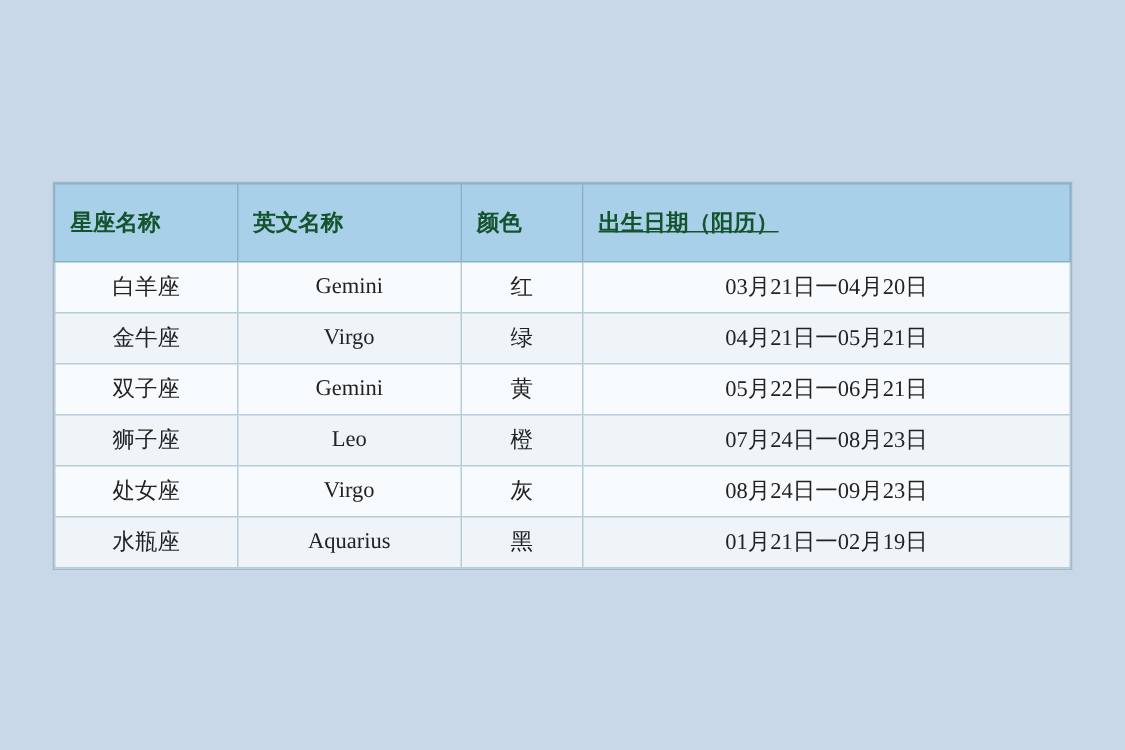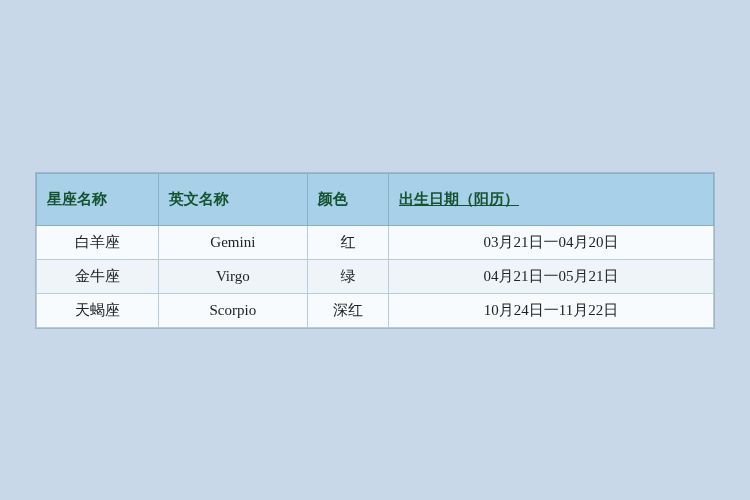--- a/index.html
+++ b/index.html
@@ -83,20 +83,38 @@
           <td>红</td>
           <td>03月21日一04月20日</td>
         </tr>
         <tr>
           <td>金牛座</td>
           <td>Virgo</td>
           <td>绿</td>
           <td>04月21日一05月21日</td>
         </tr>
         <tr>
-          <td>天蝎座</td>
-          <td>Scorpio</td>
-          <td>深红</td>
-          <td>10月24日一11月22日</td>
+          <td>双子座</td>
+          <td>Gemini</td>
+          <td>黄</td>
+          <td>05月22日一06月21日</td>
+        </tr>
+        <tr>
+          <td>狮子座</td>
+          <td>Leo</td>
+          <td>橙</td>
+          <td>07月24日一08月23日</td>
+        </tr>
+        <tr>
+          <td>处女座</td>
+          <td>Virgo</td>
+          <td>灰</td>
+          <td>08月24日一09月23日</td>
+        </tr>
+        <tr>
+          <td>水瓶座</td>
+          <td>Aquarius</td>
+          <td>黑</td>
+          <td>01月21日一02月19日</td>
         </tr>
       </tbody>
   </table>
 </div>
 
 </body></html>

